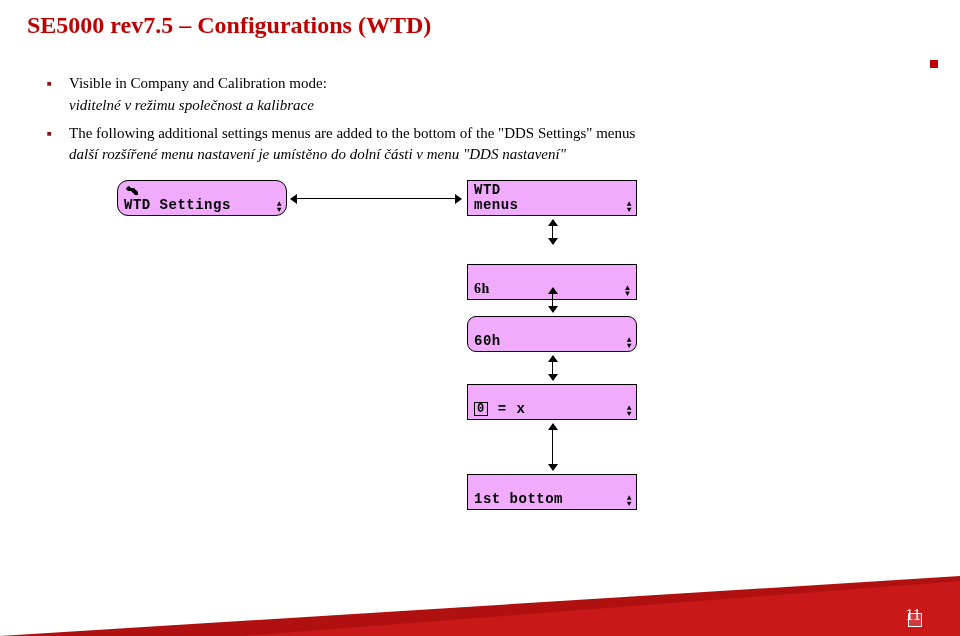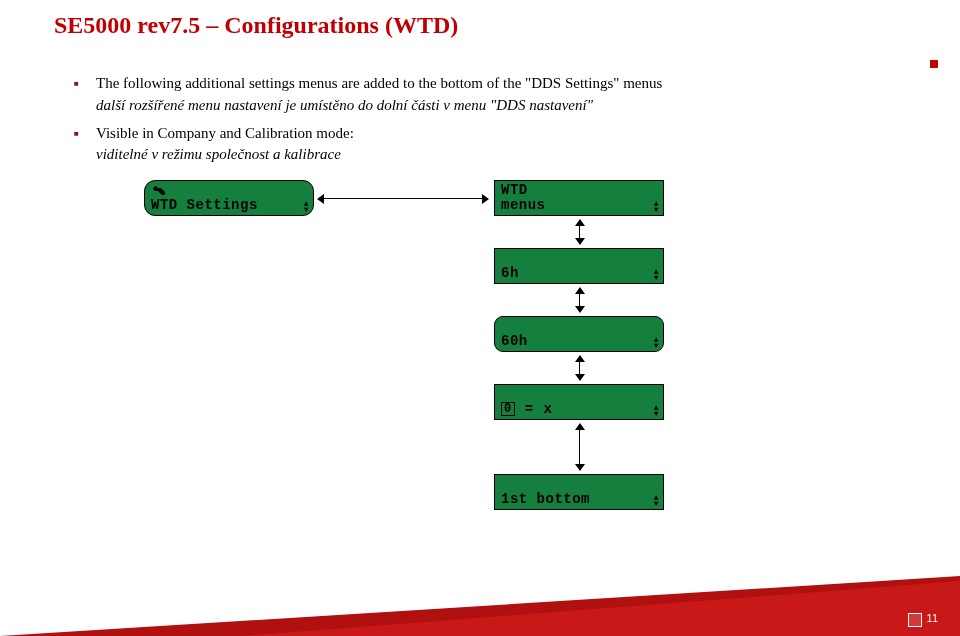--- a/index.html
+++ b/index.html
@@ -5,21 +5,21 @@
   * { box-sizing: border-box; margin: 0; padding: 0; }
   body {
     width: 960px;
     height: 636px;
     background: #ffffff;
     font-family: "Times New Roman", serif;
     position: relative;
     overflow: hidden;
   }
   .page {
-    padding: 12px 45px 0 64px;
+    padding: 12px 45px 0 37px;
     position: relative;
   }
   .title {
     color: #c00000;
     font-size: 24px;
     font-weight: bold;
     margin-bottom: 34px;
     text-align: left;
     margin-left: -10px;
   }
@@ -45,21 +45,21 @@
   .sub1 { display: block; }
   .sub2 { display: block; font-style: italic; }
   .diagram {
     position: relative;
     margin-top: 14px;
     height: 350px;
   }
   .lcd {
     position: absolute;
     border: 1px solid #000;
-    background: #15803d;
+    background: #f0abfc;
     font-family: "Courier New", monospace;
     font-weight: bold;
     font-size: 14px;
     letter-spacing: 0.5px;
     padding: 2px 6px 2px 6px;
     line-height: 1.05;
     width: 170px;
     height: 36px;
     display: flex;
     flex-direction: column;
@@ -117,25 +117,25 @@
     position: absolute;
     bottom: 0;
     left: 0;
     width: 960px;
     height: 90px;
     pointer-events: none;
   }
   .footer-wedge svg { width: 100%; height: 100%; display: block; }
   .page-num {
     position: absolute;
-    right: 22px;
+    right: 39px;
     bottom: 12px;
     color: #fff;
-    font-family: Liberation Sans, sans-serif;
-    font-size: 11px;
+    font-family: Liberation Serif, serif;
+    font-size: 16px;
   }
   .page-num-box {
     position: absolute;
     right: 38px;
     bottom: 9px;
     width: 14px;
     height: 14px;
     border: 1px solid #ffffff;
     background: rgba(255,255,255,0.15);
   }
@@ -143,26 +143,26 @@
 </head>
 <body>
 
 <div class="page">
   <h1 class="title">
     <span>SE5000 rev7.5 – Configurations (WTD)</span>
   </h1>
 
   <ul class="bullet-list">
     <li>
+      <span class="sub1">Visible in Company and Calibration mode:</span>
+      <span class="sub2">viditelné v režimu společnost a kalibrace</span>
+    </li>
+    <li>
       <span class="sub1">The following additional settings menus are added to the bottom of the "DDS Settings" menus</span>
       <span class="sub2">další rozšířené menu nastavení je umístěno do dolní části v menu "DDS nastavení"</span>
-    </li>
-    <li>
-      <span class="sub1">Visible in Company and Calibration mode:</span>
-      <span class="sub2">viditelné v režimu společnost a kalibrace</span>
     </li>
   </ul>
 
   <div class="diagram">
 
     <div class="lcd" style="left:80px; top:0;border-radius:11px;">
       <div class="row">
         <span class="wrench-icon">
           <svg viewBox="0 0 24 14">
               <path d="M3 3 L2 5 L4 7 L7 7 L11 11 L14 11 L14 8 L10 4 L7 4 L5 2 Z" fill="#000"></path>
@@ -188,21 +188,21 @@
           <span>menus</span>
         </div>
       <div class="arr-updown">
           <span>▲</span>
           <span>▼</span>
         </div>
     </div>
 
     <div class="link-ud" style="left:515px; top:40px; height:24px;"></div>
 
-    <div class="lcd" style="left:430px; top:68px;">
+    <div class="lcd" style="left:430px; top:84px;font-family:Liberation Serif, serif;">
       <div class="top-empty"></div>
       <div class="row">
           <span>6h</span>
         </div>
       <div class="arr-updown">
           <span>▲</span>
           <span>▼</span>
         </div>
     </div>
 

